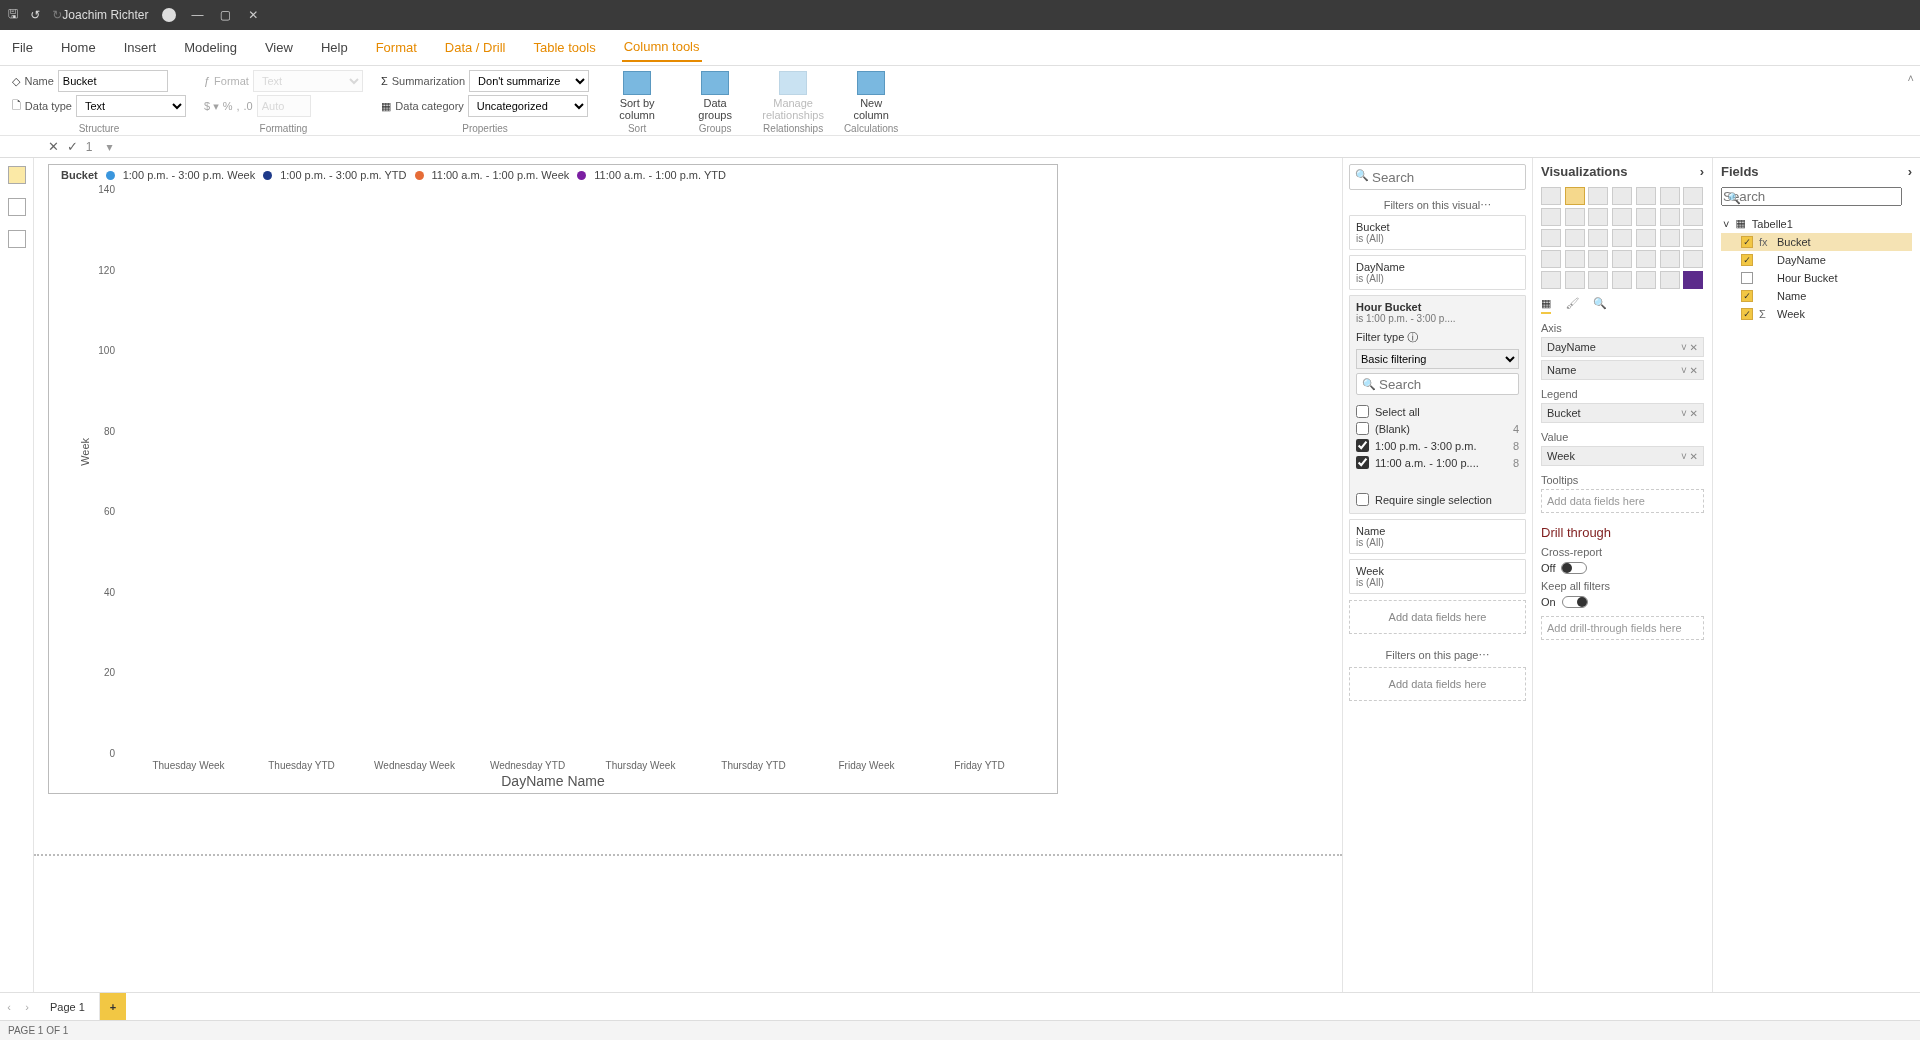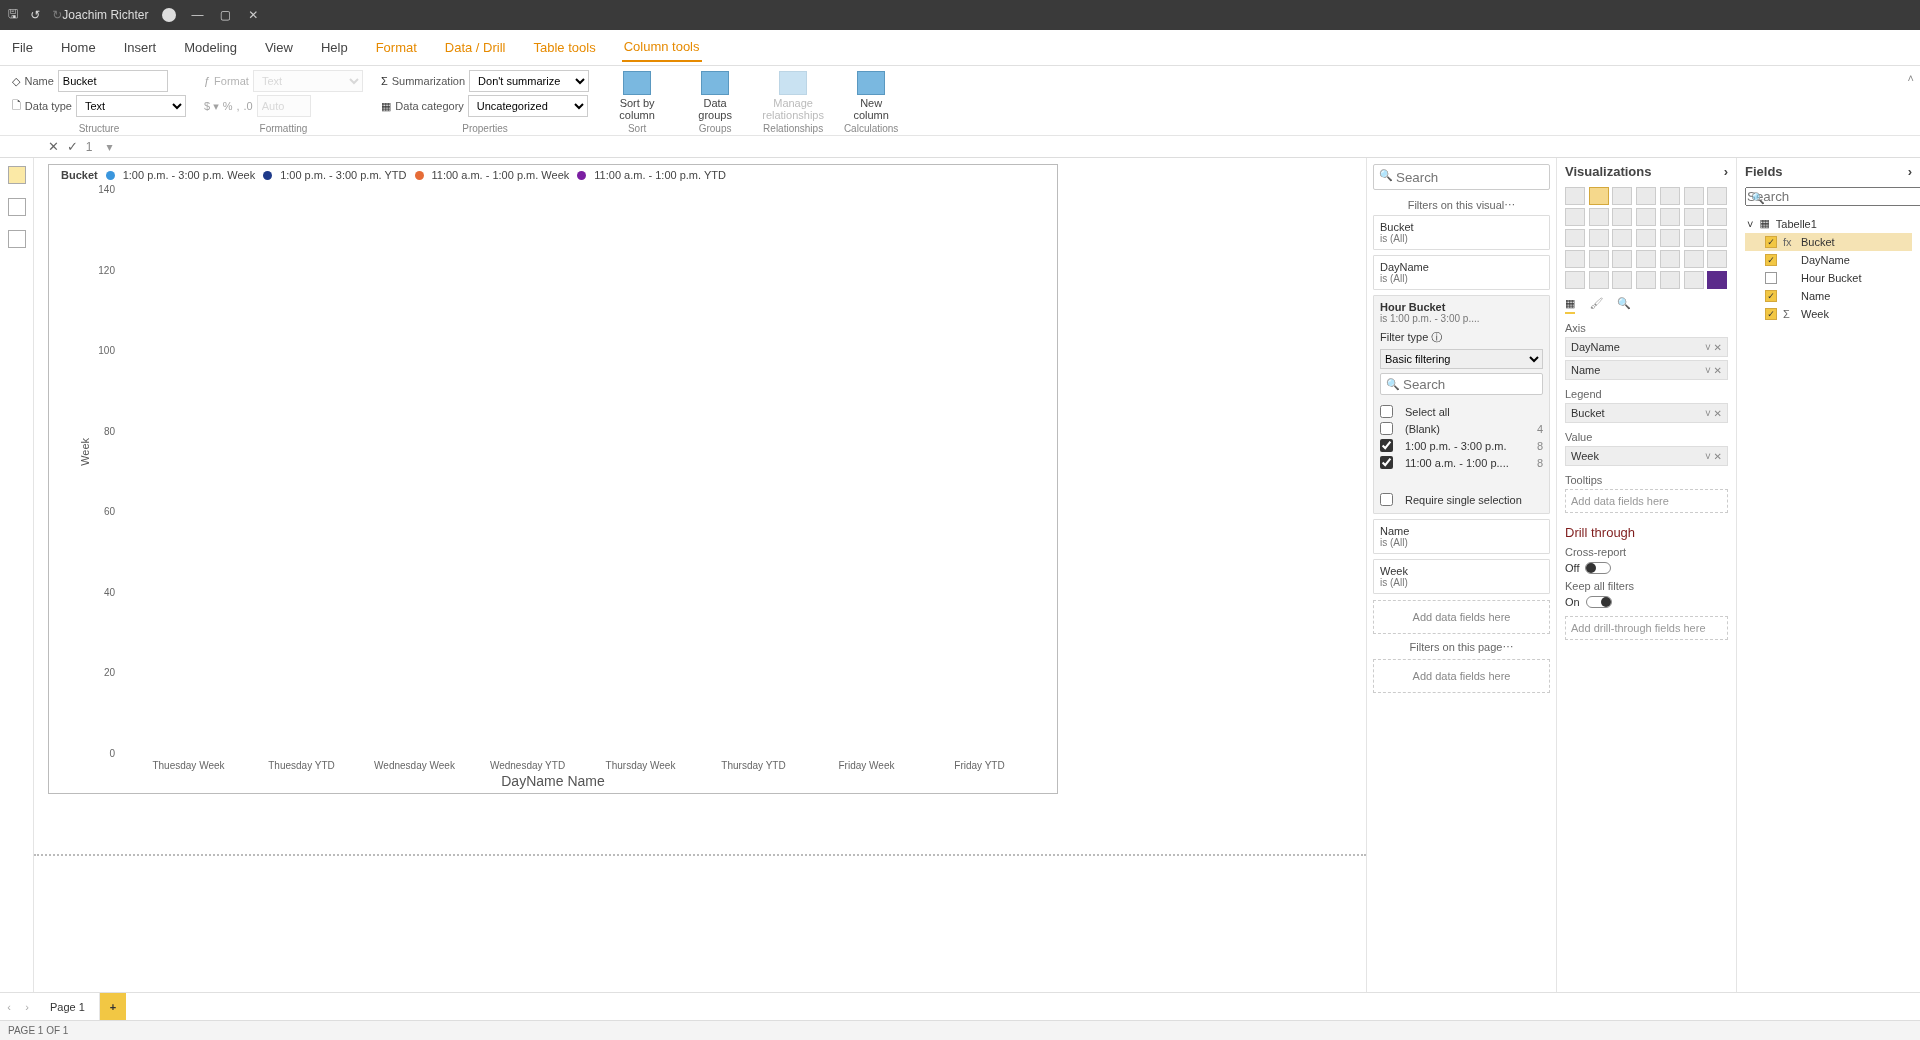--- a/index.html
+++ b/index.html
@@ -51,39 +51,39 @@
 .filters-pane{width:190px;border-left:1px solid #e4e4e4;padding:6px 6px;overflow:auto;font-size:11px}
 .filters-pane input.search{width:100%;height:26px;border:1px solid #ccc;padding:0 22px;border-radius:2px;background:#fff}
 .srch-wrap{position:relative;margin-bottom:8px}
 .srch-wrap .mag{position:absolute;left:6px;top:5px;color:#888}
 .sect-head{font-size:11px;color:#666;margin:8px 0 4px;display:flex;justify-content:center;align-items:center}
 .fcard{border:1px solid #ddd;padding:5px 6px;margin-bottom:5px;background:#fff;border-radius:1px}
 .fcard .t{color:#333}
 .fcard .s{color:#777;font-size:10px}
 .fcard.active{background:#f3f3f3}
 .fcard select{width:100%;border:1px solid #ccc;height:20px;font-size:11px;margin-top:4px}
-.chk-row{display:flex;align-items:center;gap:12px;padding:2px 0;font-size:11px}
+.chk-row{display:flex;align-items:center;gap:6px;padding:2px 0;font-size:11px}
 .chk-row input{accent-color:#333}
 .addwell{border:1px dashed #ccc;text-align:center;color:#888;padding:10px 4px;font-size:11px;margin-top:6px}
 .viz-pane{width:180px;border-left:1px solid #e4e4e4;padding:6px 8px;overflow:auto;font-size:11px}
 .pane-title{font-size:13px;color:#444;font-weight:600;margin-bottom:8px;display:flex;justify-content:space-between;align-items:center}
 .viz-grid{display:grid;grid-template-columns:repeat(7,1fr);gap:3px;margin-bottom:8px}
 .viz-grid .v{width:20px;height:18px;background:#eaeaea;border:1px solid #ccc}
 .viz-grid .v.sel{background:#f5d88c;border-color:#d4a83c}
 .viz-grid .v.purple{background:#5b2b8b;border-color:#5b2b8b}
 .viz-tabs{display:flex;gap:14px;margin:6px 0;color:#888}
 .well-label{font-size:11px;color:#666;margin-top:8px}
 .well-item{background:#eee;border:1px solid #ddd;padding:3px 5px;margin-top:3px;display:flex;justify-content:space-between;align-items:center;font-size:11px}
 .well-item .x{color:#888;font-size:10px}
 .well-empty{border:1px dashed #ccc;color:#999;padding:5px;margin-top:3px;font-size:11px}
 .drill-h{font-size:13px;color:#7f1d1d;margin:12px 0 6px}
 .toggle{display:flex;align-items:center;gap:6px;margin:4px 0}
 .toggle .sw{width:26px;height:12px;border:1px solid #888;border-radius:7px;position:relative}
 .toggle .sw .knob{width:10px;height:10px;background:#333;border-radius:50%;position:absolute;top:0}
-.fields-pane{width:184px;border-left:1px solid #e4e4e4;padding:6px 8px;overflow:auto;font-size:11px}
+.fields-pane{width:208px;border-left:1px solid #e4e4e4;padding:6px 8px;overflow:auto;font-size:11px}
 .field-row{display:flex;align-items:center;gap:6px;padding:3px 2px}
 .field-row.hl{background:#f5e3b4}
 .field-row .cb{width:12px;height:12px;border:1px solid #999;display:inline-flex;align-items:center;justify-content:center;background:#fff;font-size:9px}
 .field-row .cb.on{background:#f2c744;border-color:#d4a83c;color:#333}
 .tabstrip{height:28px;border-top:1px solid #e0e0e0;display:flex;align-items:center;font-size:11px}
 .tabstrip .nav{width:18px;text-align:center;color:#aaa}
 .tabstrip .pg{padding:0 14px;height:100%;display:flex;align-items:center;border-right:1px solid #e5e5e5;background:#fff}
 .tabstrip .add{width:26px;height:100%;background:#f2c744;display:flex;align-items:center;justify-content:center;color:#333;font-weight:bold}
 .status{height:20px;background:#f4f4f4;border-top:1px solid #ddd;font-size:10px;color:#666;padding:0 8px;display:flex;align-items:center}
 #mainrow{display:flex;height:calc(1040px - 30px - 36px - 70px - 22px - 28px - 20px)}
@@ -360,21 +360,21 @@
         <div class="fcard">
           <div class="t">Name</div>
           <div class="s">is (All)</div>
         </div>
         <div class="fcard">
           <div class="t">Week</div>
           <div class="s">is (All)</div>
         </div>
       </div>
     <div class="addwell">Add data fields here</div>
-    <div class="sect-head" style="margin-top:6px">
+    <div class="sect-head" style="margin-top:14px">
         <span>Filters on this page</span>
         <span>⋯</span>
       </div>
     <div class="addwell">Add data fields here</div>
   </div>
 
   <div class="viz-pane">
     <div class="pane-title">
         <span>Visualizations</span>
         <span>›</span>

